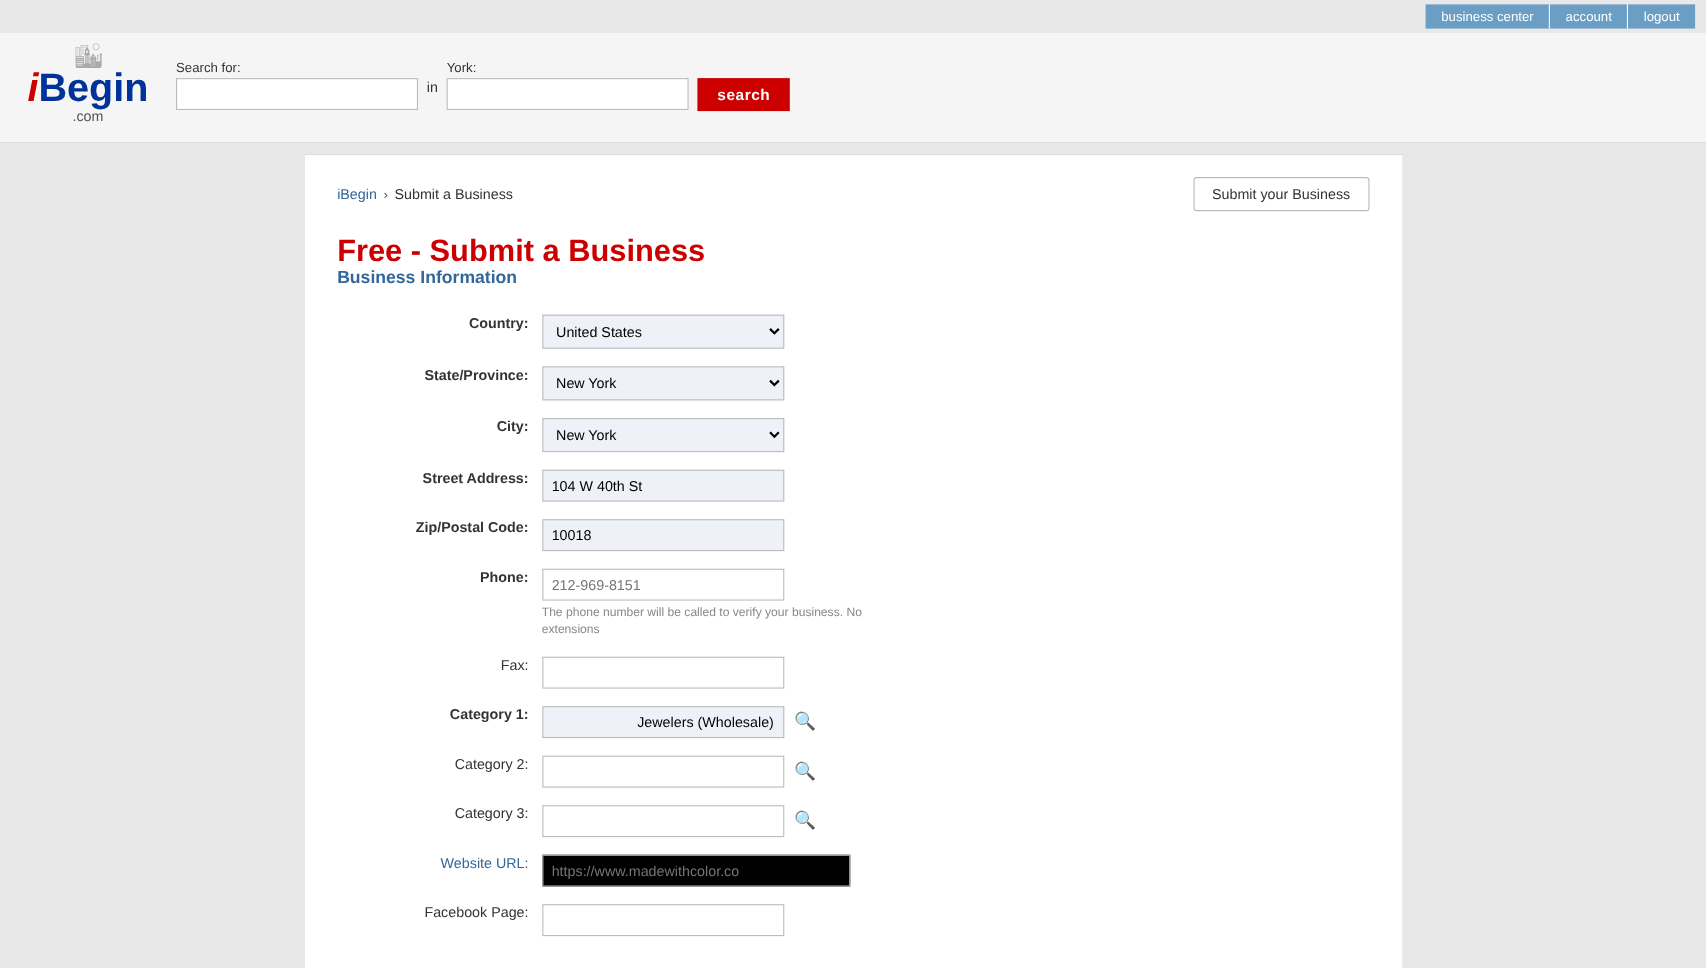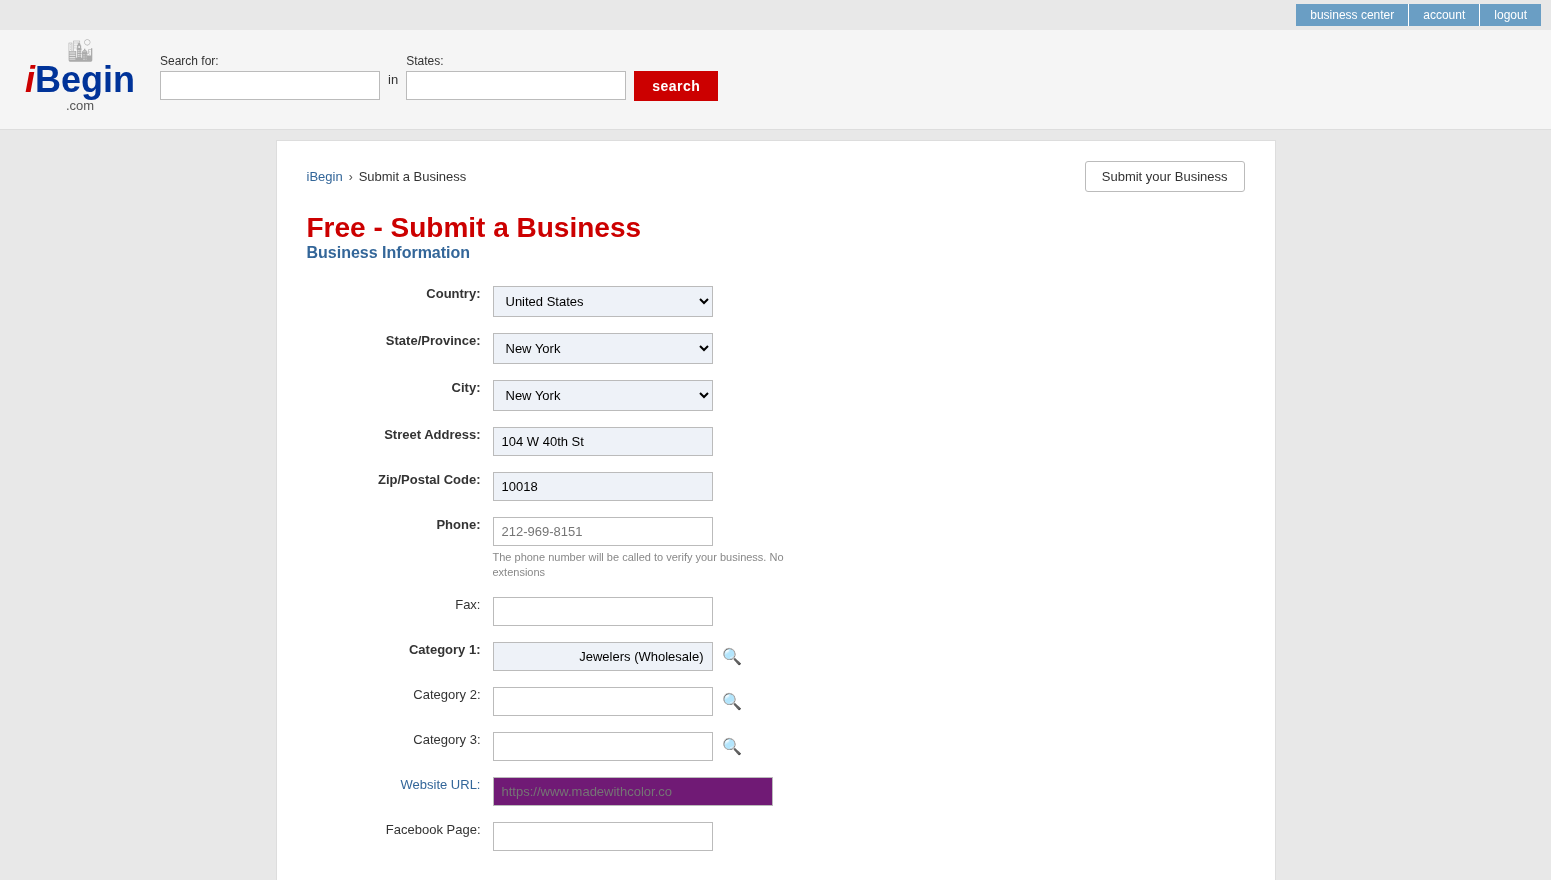--- a/index.html
+++ b/index.html
@@ -181,21 +181,21 @@
       font-size: 16px;
       color: #cc9900;
       padding: 2px 4px;
     }
 
     .url-input {
       width: 280px;
       padding: 6px 8px;
       border: 1px solid #bbb;
       font-size: 13px;
-      background: #701a75;
+      background: #000000;
       color: #999;
     }
 
     .fax-input {
       width: 220px;
       padding: 6px 8px;
       border: 1px solid #bbb;
       font-size: 13px;
       background: white;
     }
@@ -226,21 +226,21 @@
     </div>
     <div class="logo-dot">.com</div>
   </div>
   <div class="search-area">
     <div class="search-group">
       <label>Search for:</label>
       <input class="form-input" style="background: white;" type="text" value="">
     </div>
     <span class="search-in">in</span>
     <div class="search-group">
-      <label>States:</label>
+      <label>York:</label>
       <input class="form-input" style="background: white;" type="text" value="">
     </div>
     <button class="search-button">search</button>
   </div>
 </div>
 
 <div class="main-container">
 
   <div class="breadcrumb">
     <div class="breadcrumb-left">

